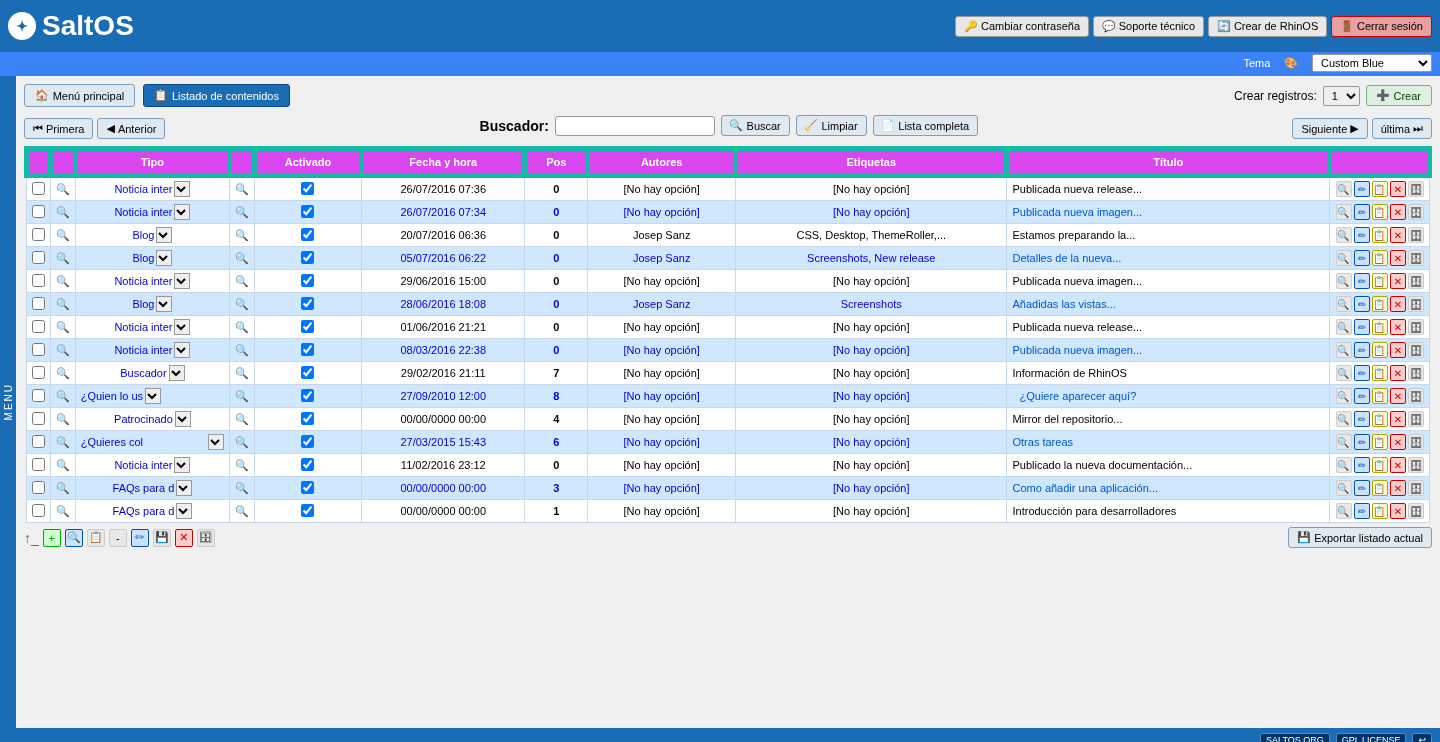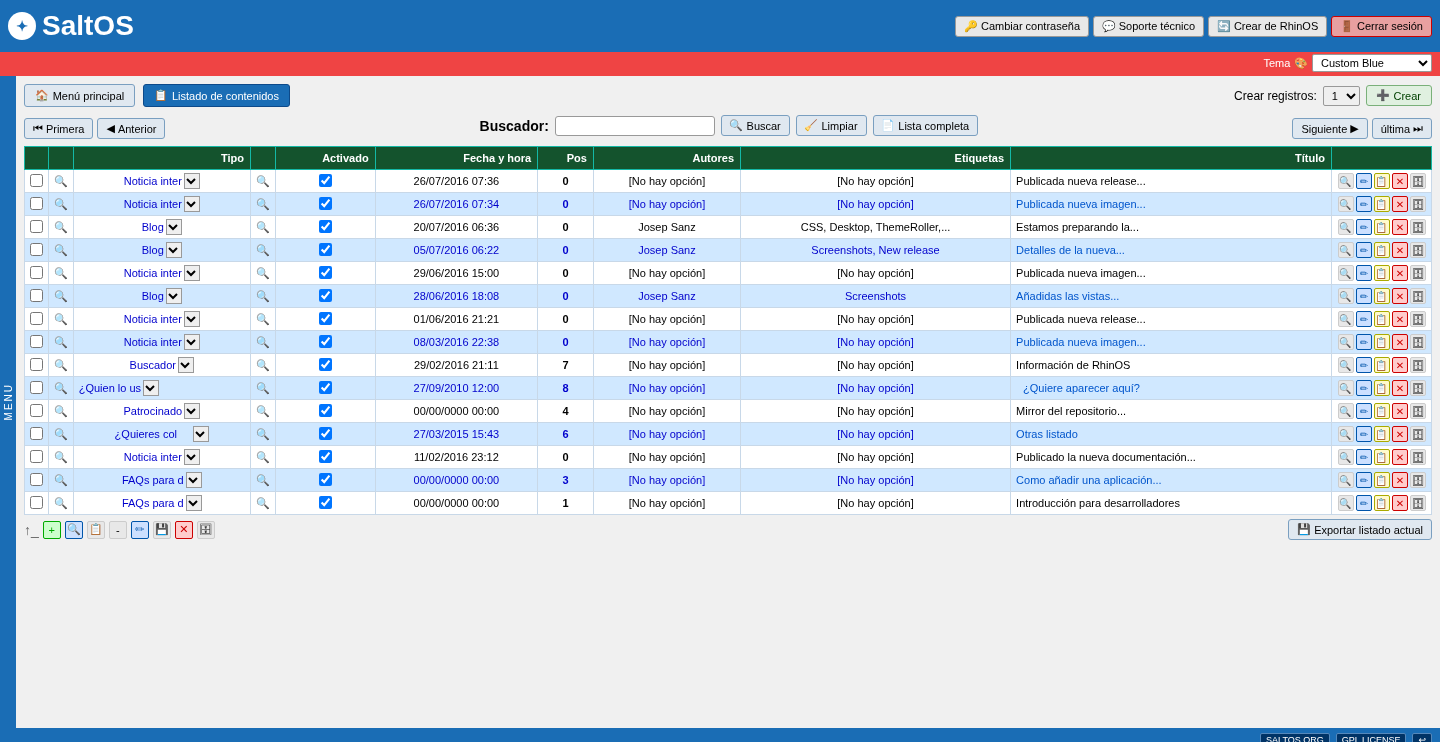--- a/index.html
+++ b/index.html
@@ -7,21 +7,21 @@
 
     
     #topbar { background: #1a6db5; display: flex; align-items: center; justify-content: space-between; padding: 4px 8px; min-height: 52px; }
     #logo { color: #fff; font-size: 28px; font-weight: bold; display: flex; align-items: center; gap: 6px; }
     #logo .logo-icon { width: 28px; height: 28px; background: #fff; border-radius: 50%; display: inline-flex; align-items: center; justify-content: center; color: #1a6db5; font-size: 14px; font-weight: bold; }
     #topnav { display: flex; gap: 4px; flex-wrap: wrap; justify-content: flex-end; align-items: center; }
     .topnav-btn { background: #e8e8e8; border: 1px solid #999; border-radius: 3px; padding: 3px 8px; font-size: 11px; cursor: pointer; display: flex; align-items: center; gap: 3px; white-space: nowrap; }
     .topnav-btn.red { background: #e8a0a0; border-color: #c00; }
 
     
-    #themebar { background: #ef4444; display: flex; justify-content: flex-end; align-items: center; padding: 2px 8px 4px 8px; gap: 4px; }
+    #themebar { background: #3b82f6; display: flex; justify-content: flex-end; align-items: center; padding: 2px 8px 4px 8px; gap: 14px; }
     #themebar span { color: #fff; font-size: 11px; }
     #theme-select { font-size: 11px; padding: 1px 4px; border: 1px solid #999; border-radius: 2px; background: #fff; min-width: 120px; }
 
     
     #main-outer { display: flex; min-height: calc(100vh - 90px); }
     #side-menu { width: 16px; background: #1a6db5; display: flex; flex-direction: column; align-items: center; justify-content: center; }
     #side-menu span { color: #fff; font-size: 10px; writing-mode: vertical-rl; text-orientation: mixed; transform: rotate(180deg); letter-spacing: 2px; }
     #content-area { flex: 1; padding: 8px; background: #f0f0f0; }
 
     
@@ -37,21 +37,21 @@
     #create-select { font-size: 11px; padding: 2px 4px; border: 1px solid #999; border-radius: 2px; }
     .create-btn { background: #e0f0e0; border: 1px solid #7ab07a; border-radius: 3px; padding: 3px 10px; font-size: 11px; cursor: pointer; display: flex; align-items: center; gap: 3px; color: #004000; }
 
     
     #nav-row { display: flex; align-items: center; justify-content: space-between; margin-bottom: 4px; }
     .nav-left, .nav-right { display: flex; gap: 4px; }
     .nav-btn { background: #e0e8f0; border: 1px solid #7a9fc0; border-radius: 3px; padding: 3px 8px; font-size: 11px; cursor: pointer; display: flex; align-items: center; gap: 3px; }
 
     
     #data-table { width: 100%; border-collapse: collapse; font-size: 11px; }
-    #data-table th { background: #14532d; color: #fff; padding: 5px 6px; text-align: right; border: 1px solid #14b8a6; font-size: 11px; }
+    #data-table th { background: #d946ef; color: #fff; padding: 5px 6px; text-align: center; border: 5px solid #14b8a6; font-size: 11px; }
     #data-table td { padding: 3px 5px; border: 1px solid #c8d8e8; text-align: center; background: #fff; vertical-align: middle; }
     #data-table tr:nth-child(even) td { background: #e8f0f8; }
     .row-link { color: #0000cc; text-decoration: none; }
     .row-blue td { background: #d0e8ff !important; }
     .type-select { font-size: 10px; border: 1px solid #999; padding: 0; }
 
     
     .action-icons { display: flex; align-items: center; gap: 2px; justify-content: flex-end; }
     .act-icon { width: 16px; height: 16px; display: inline-flex; align-items: center; justify-content: center; cursor: pointer; font-size: 10px; border: 1px solid #ccc; border-radius: 2px; background: #e8e8e8; }
     .act-icon.red { background: #ffcccc; border-color: #cc0000; color: #cc0000; }
@@ -717,21 +717,21 @@
       </td>
     </tr>
           <tr class="row-blue">
       <td>
         <input type="checkbox" style="">
       </td>
       <td>
         <span style="cursor:pointer; color:#555;">🔍</span>
       </td>
       <td>
-        <div style="display:flex; align-items:center; gap:16px; justify-content:center;">
+        <div style="display:flex; align-items:center; gap:2px; justify-content:space-between;">
           <span class="row-link cell-blue">¿Quieres col</span>
           <select class="type-select" style="font-size:9px; width:16px; padding:0; height:16px;">
             <option>▼</option>
           </select>
         </div>
       </td>
       <td>
         <span style="cursor:pointer; color:#555;">🔍</span>
       </td>
       <td>
@@ -743,21 +743,21 @@
       <td>
         <span class="cell-blue pos-bold">6</span>
       </td>
       <td>
         <span class="cell-blue">[No hay opción]</span>
       </td>
       <td>
         <span class="cell-blue">[No hay opción]</span>
       </td>
       <td style="text-align:left;">
-        <span class="row-link cell-linkblue" style="color:#0055cc; cursor:pointer;">Otras listado</span>
+        <span class="row-link cell-linkblue" style="color:#0055cc; cursor:pointer;">Otras tareas</span>
       </td>
       <td>
         <div class="action-icons">
           <span class="act-icon" title="Ver">🔍</span>
           <span class="act-icon blue" title="Editar">✏</span>
           <span class="act-icon yellow" title="Copiar">📋</span>
           <span class="act-icon red" title="Eliminar">✕</span>
           <span class="act-icon" title="Archivar">🗄</span>
         </div>
       </td>

